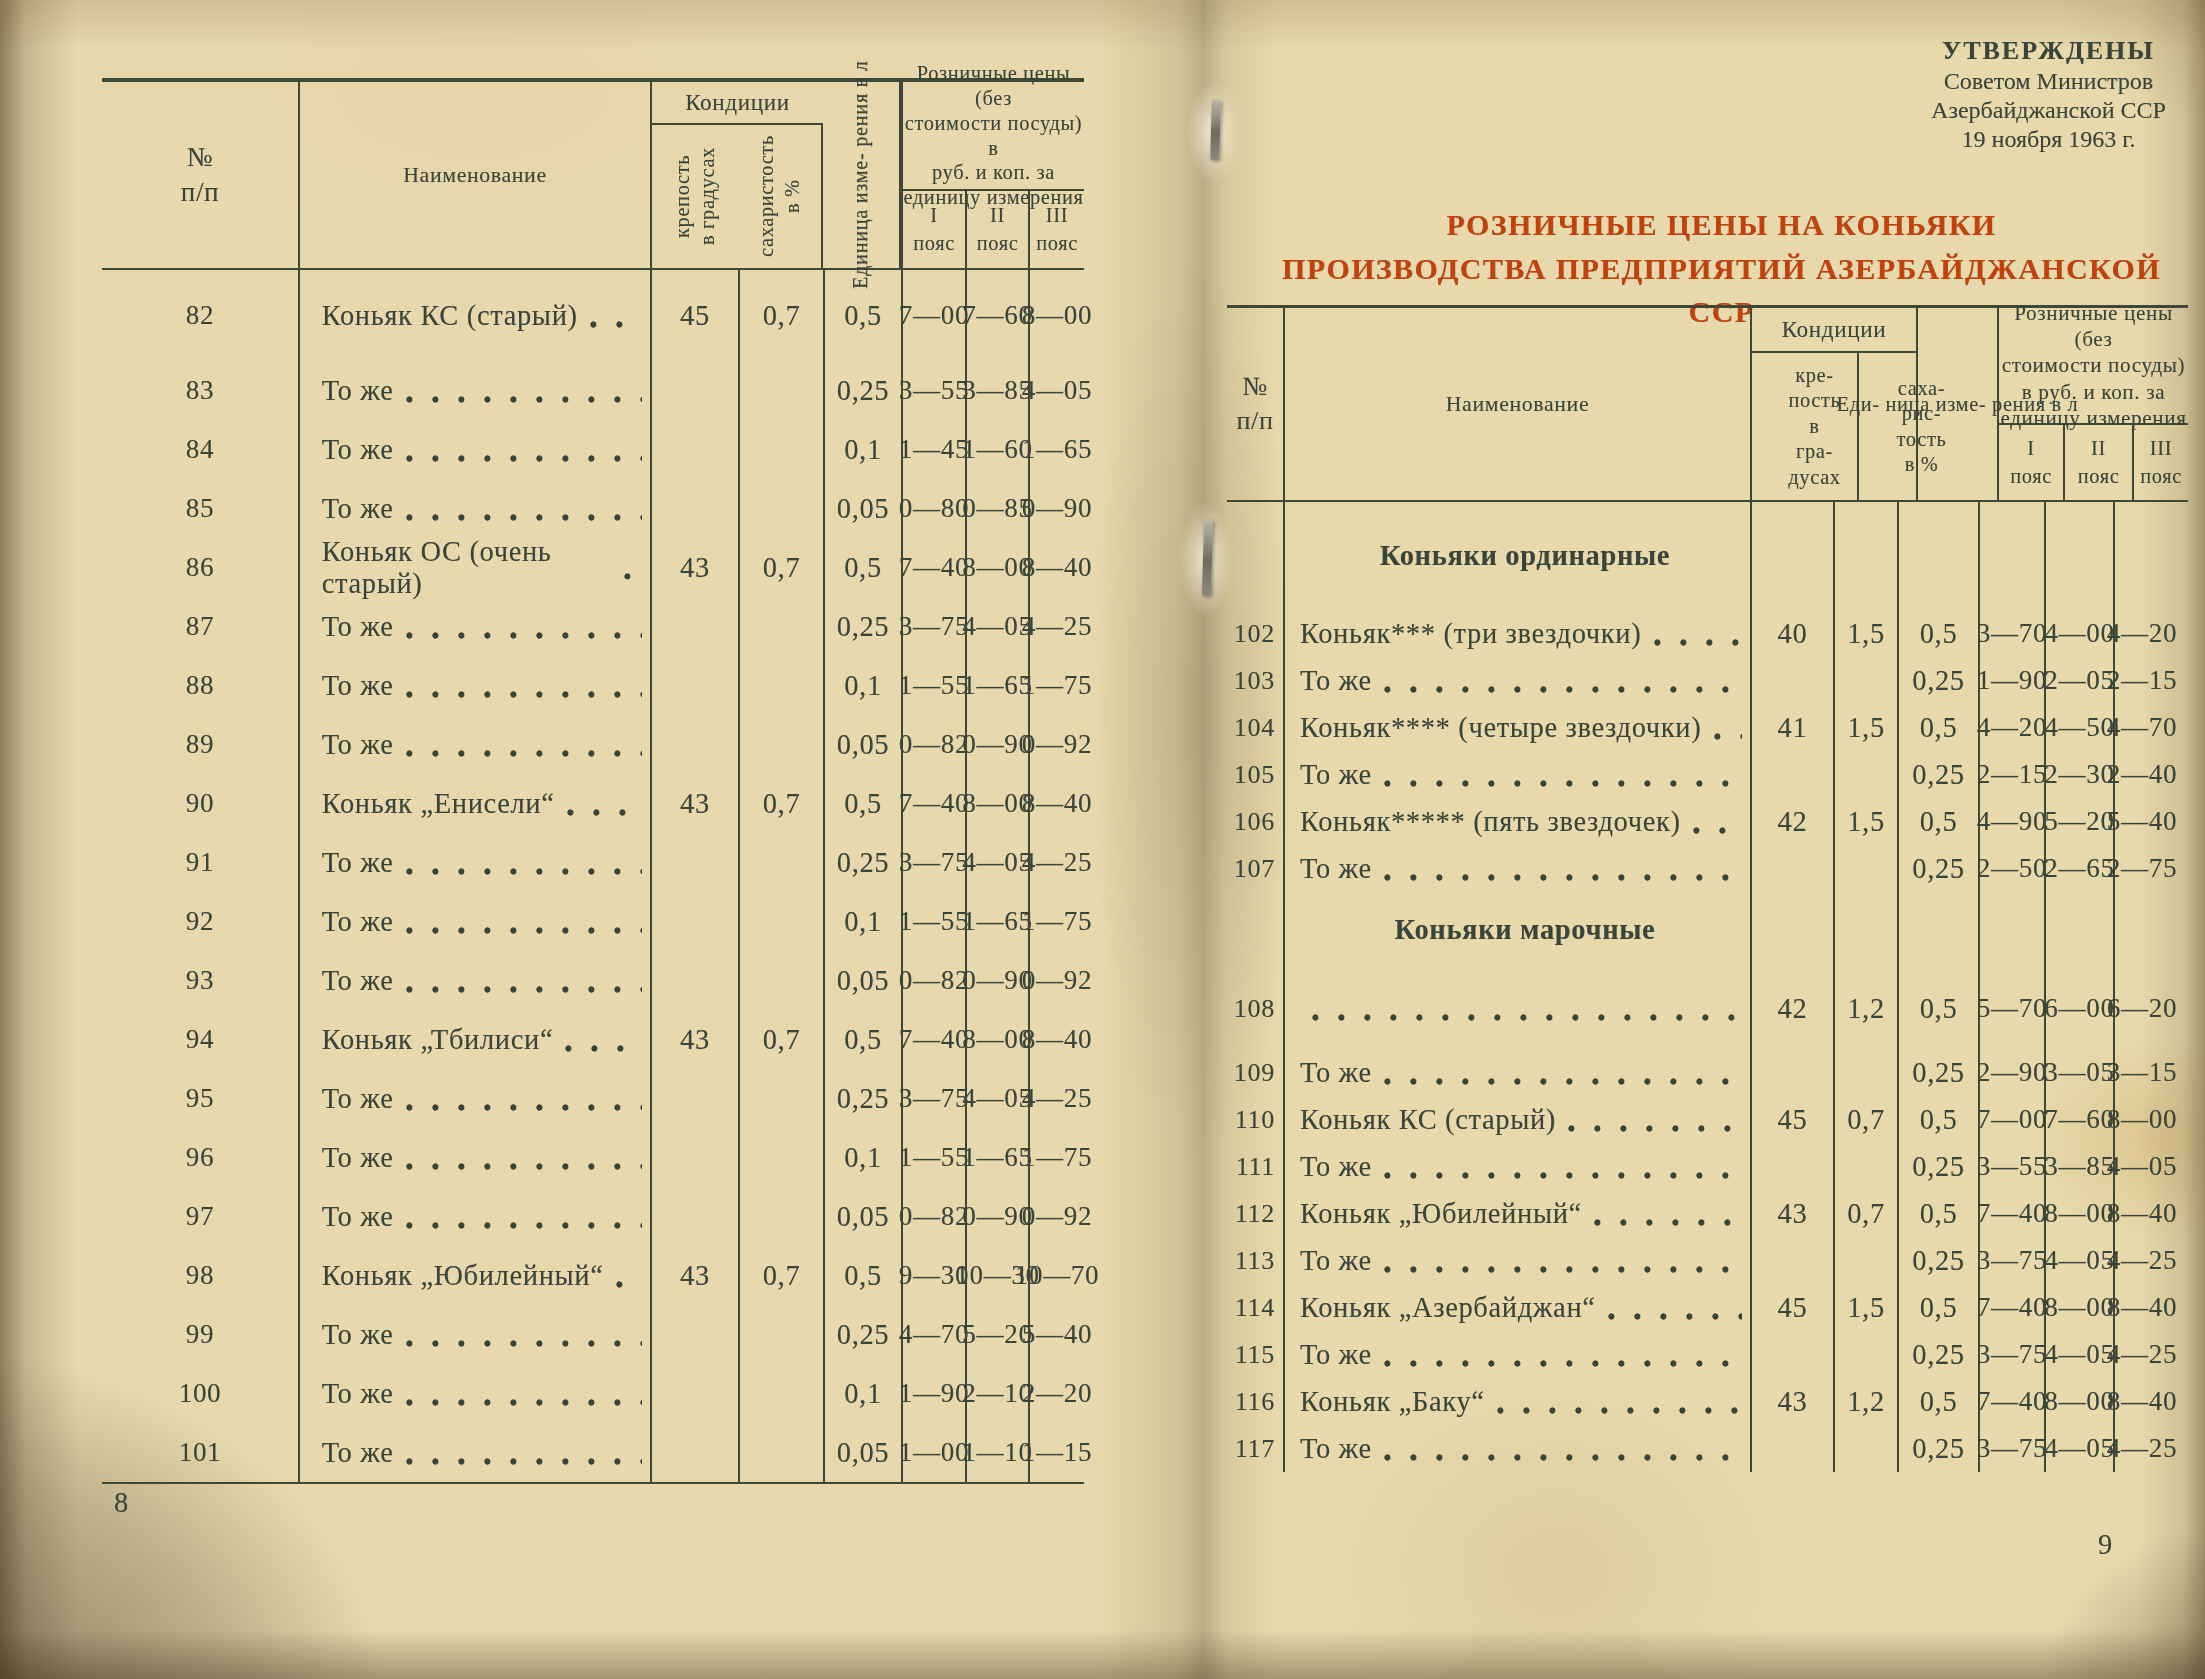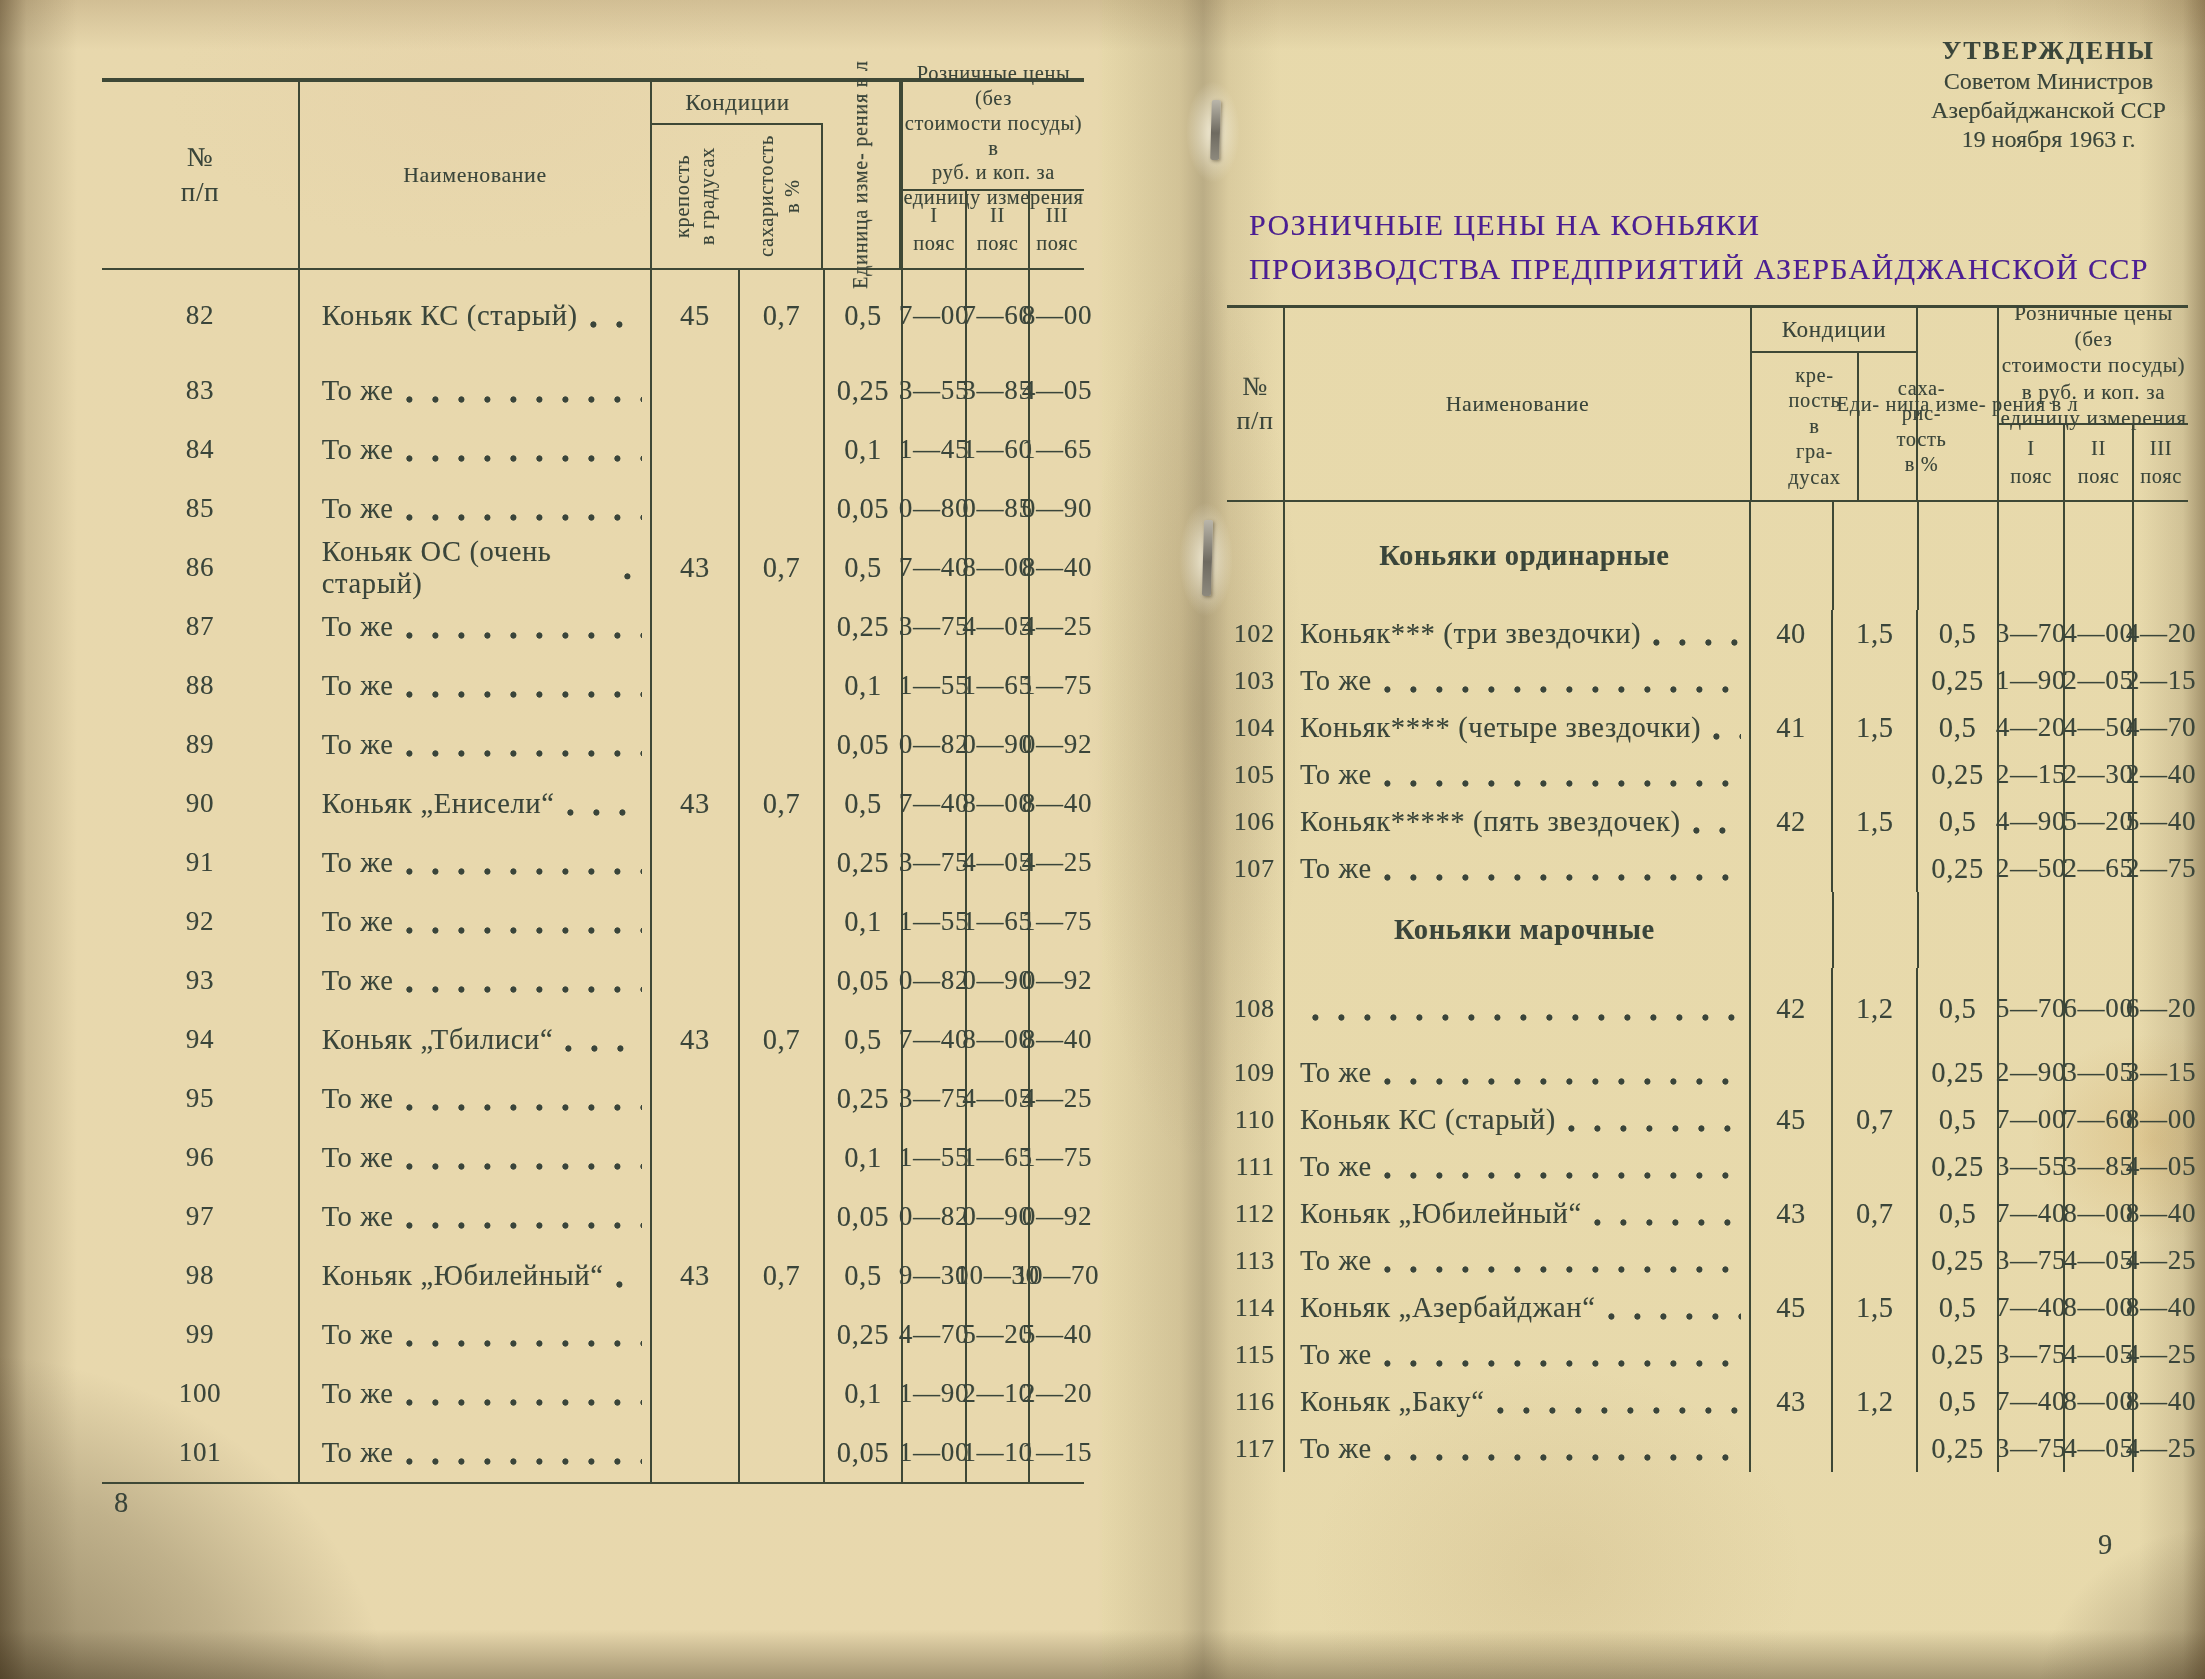--- a/index.html
+++ b/index.html
@@ -75,21 +75,21 @@
   .lt .sc6{width:62px;} .lt .sc7{width:63px;} .lt .sc8{width:56px;}
   .lt .thead{height:186px;}
   .lt .c5.rot{font-size:20.3px;}
   .lt .trow{height:59px;}
   .lt .trow.first{height:91px;}
   .lt .tbody{border-bottom:2.7px solid #3e4836;}
   .lt .c1{font-size:27px;}
   .lt .name{padding-left:21.7px;}
 
   
-  .rt .c1{width:56px;}  .rt .c2{width:467px;} .rt .c3{width:83px;} .rt .c4{width:85px;}
+  .rt .c1{width:56px;}  .rt .c2{width:467px;} .rt .c3{width:83px;} .rt .c4{width:64px;}
   .rt .c5{width:81px;} .rt .c6{width:66px;}  .rt .c7{width:69px;} .rt .c8{width:56px;}
   .rt .grp.cond{width:166px;} .rt .grp.price{width:191px;}
   .rt .grp.cond .grp-top{height:43px;font-size:23px;}
   .rt .grp.cond .sub{font-size:20.3px;line-height:1.25;padding-left:44px;}
   .rt .sc3{width:81px;} .rt .sc4{width:83px;margin-left:24px;}
   .rt .grp.price .grp-top{height:115px;font-size:21px;line-height:1.24;}
   .rt .grp.price .sub{font-size:20.3px;line-height:1.35;}
   .rt .sc6{width:64px;} .rt .sc7{width:69px;} .rt .sc8{width:56px;}
   .rt .thead{height:192px;border-top:3.4px solid #3e4836;}
   .rt .c5.hc{font-size:20.3px;}
@@ -100,22 +100,22 @@
   .rt .c1{font-size:26px;justify-content:flex-end;padding-right:8.1px;}
   .rt .name{padding-left:15px;}
   .rt .heading{font-size:28.4px;}
 
   .price-cell{font-size:27px;}
 
   
   .approval{position:absolute;left:1896px;top:35px;width:305px;text-align:center;color:#3a453a;
             font-size:24px;line-height:1.22;text-shadow:0.3px 0.3px 0 rgba(58,68,56,0.35);}
   .approval .l1{font-weight:bold;font-size:26px;letter-spacing:2px;}
-  .doc-title{position:absolute;left:1249px;top:203px;width:945px;color:#4c1d95;
-             font-weight:normal;font-size:30px;line-height:1.45;letter-spacing:1.4px;
+  .doc-title{position:absolute;left:1249px;top:203px;width:945px;text-align:center;color:#c2410c;
+             font-weight:bold;font-size:30px;line-height:1.45;letter-spacing:1.4px;
              text-shadow:0.3px 0.3px 0 rgba(58,68,56,0.4);}
   .pagenum{position:absolute;color:#3a453a;font-size:28.4px;text-shadow:0.3px 0.3px 0 rgba(58,68,56,0.35);}
   #pn-left{left:114px;top:1487px;}
   #pn-right{left:2098px;top:1529px;}
 </style>
 </head>
 <body>
 
 <div class="paper"></div>
 <div class="fold"></div>

